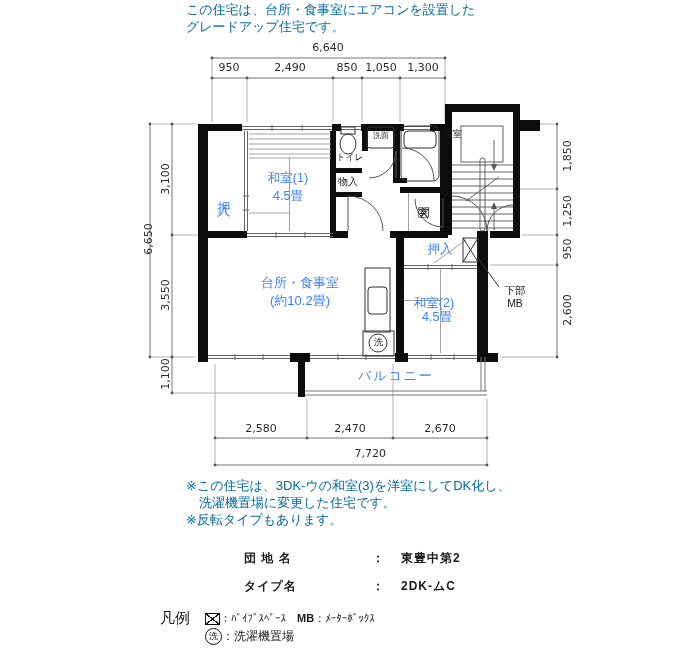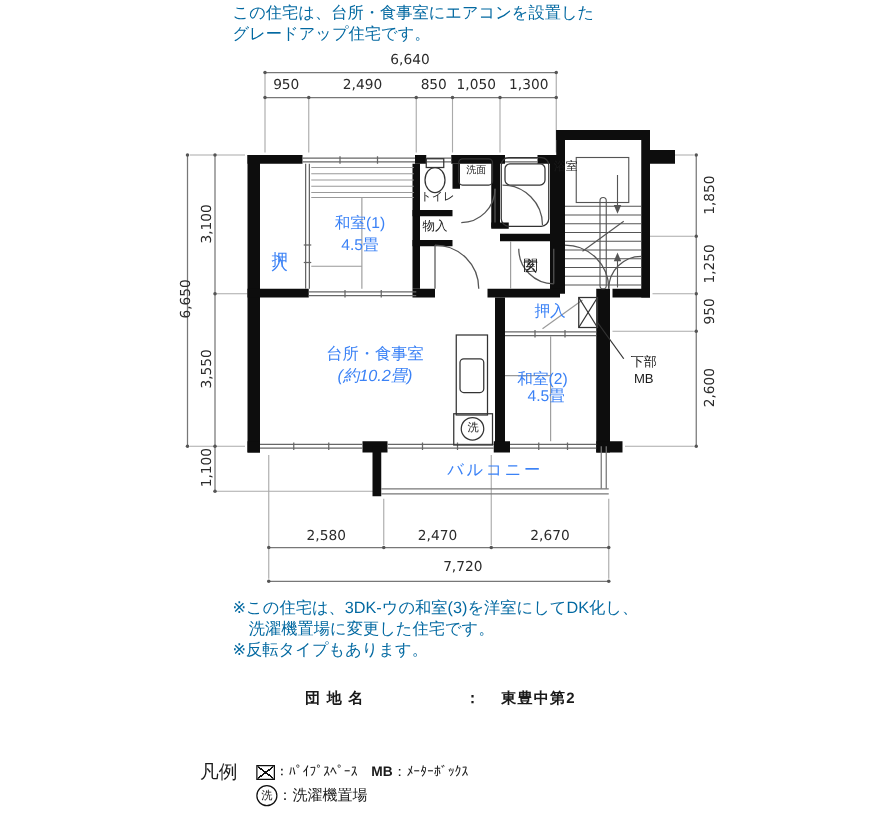--- a/index.html
+++ b/index.html
@@ -254,36 +254,39 @@
 
   <div class="lbl room vtext" style="left:216px;top:191px;font-size:13px;letter-spacing:2px;">押入</div>
   <div class="lbl room c" style="left:253px;top:172px;width:70px;">和室(1)</div>
   <div class="lbl room c" style="left:253px;top:190px;width:70px;">4.5畳</div>
   <div class="lbl small c" style="left:335px;top:153px;width:30px;">トイレ</div>
   <div class="lbl c" style="left:369px;top:132px;width:24px;font-size:8px;">洗面</div>
   <div class="lbl c" style="left:334px;top:176px;width:28px;font-size:10px;">物入</div>
   <div class="lbl c" style="left:406px;top:129px;width:29px;font-size:9.5px;margin-left:32px;">浴室</div>
   <div class="lbl vtext" style="left:417px;top:197px;font-size:11.5px;">玄関</div>
   <div class="lbl room c" style="left:250px;top:276px;width:100px;font-size:13px;">台所・食事室</div>
-  <div class="lbl room c" style="left:252px;top:294px;width:96px;font-size:13px;font-style:italic;">(約10.2畳)</div>
+  <div class="lbl room c" style="left:252px;top:294px;width:96px;font-size:13px;">(約10.2畳)</div>
   <div class="lbl room c" style="left:418px;top:243px;width:44px;">押入</div>
   <div class="lbl room c" style="left:404px;top:297px;width:60px;">和室(2)</div>
   <div class="lbl room c" style="left:407px;top:311px;width:60px;">4.5畳</div>
   <div class="lbl c" style="left:499px;top:285px;width:32px;font-size:10.5px;">下部</div>
   <div class="lbl c" style="left:499px;top:298px;width:32px;font-size:10.5px;">MB</div>
   <div class="lbl room c" style="left:346px;top:369px;width:100px;font-size:13px;letter-spacing:2px;">バルコニー</div>
   <div class="lbl c" style="left:371px;top:338px;width:15px;font-size:9px;">洗</div>
 
   <div class="lbl note" style="left:186px;top:479px;">※この住宅は、3DK-ウの和室(3)を洋室にしてDK化し、</div>
   <div class="lbl note" style="left:199px;top:496px;">洗濯機置場に変更した住宅です。</div>
   <div class="lbl note" style="left:186px;top:513px;">※反転タイプもあります。</div>
 
   <div class="lbl big" style="left:200px;top:552px;">
     <span style="display:inline-block;width:128px;">団 地 名</span><span>：</span><span style="margin-left:16px;">東豊中第2</span>
   </div>
+  <div class="lbl big" style="left:200px;top:580px;">
+    <span style="display:inline-block;width:128px;">タイプ名</span><span>：</span><span style="margin-left:16px;">2DK-ムC</span>
+  </div>
 
   <div class="lbl" style="left:160px;top:610px;font-size:15px;font-weight:normal;">凡例</div>
   <div class="lbl legendrow" style="left:205px;top:612px;">
     <span class="xbox"></span><span>：ﾊﾟｲﾌﾟｽﾍﾟｰｽ</span>
     <span style="margin-left:8px;font-weight:bold;">MB</span><span>：ﾒｰﾀｰﾎﾞｯｸｽ</span>
   </div>
   <div class="lbl" style="left:205px;top:628px;font-size:12px;">
     <span class="circ">洗</span><span>：洗濯機置場</span>
   </div>
 

